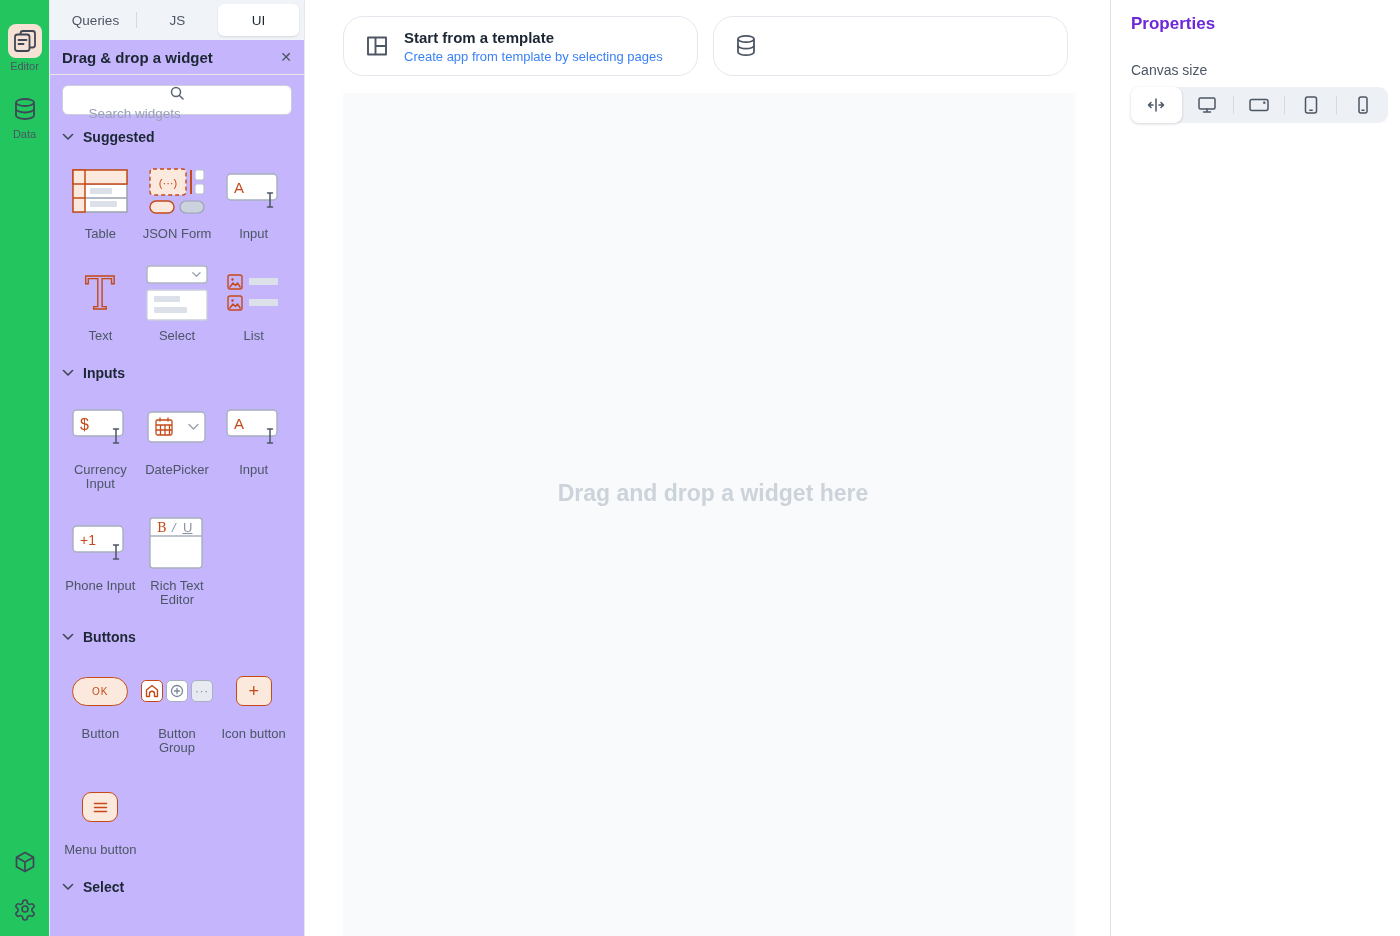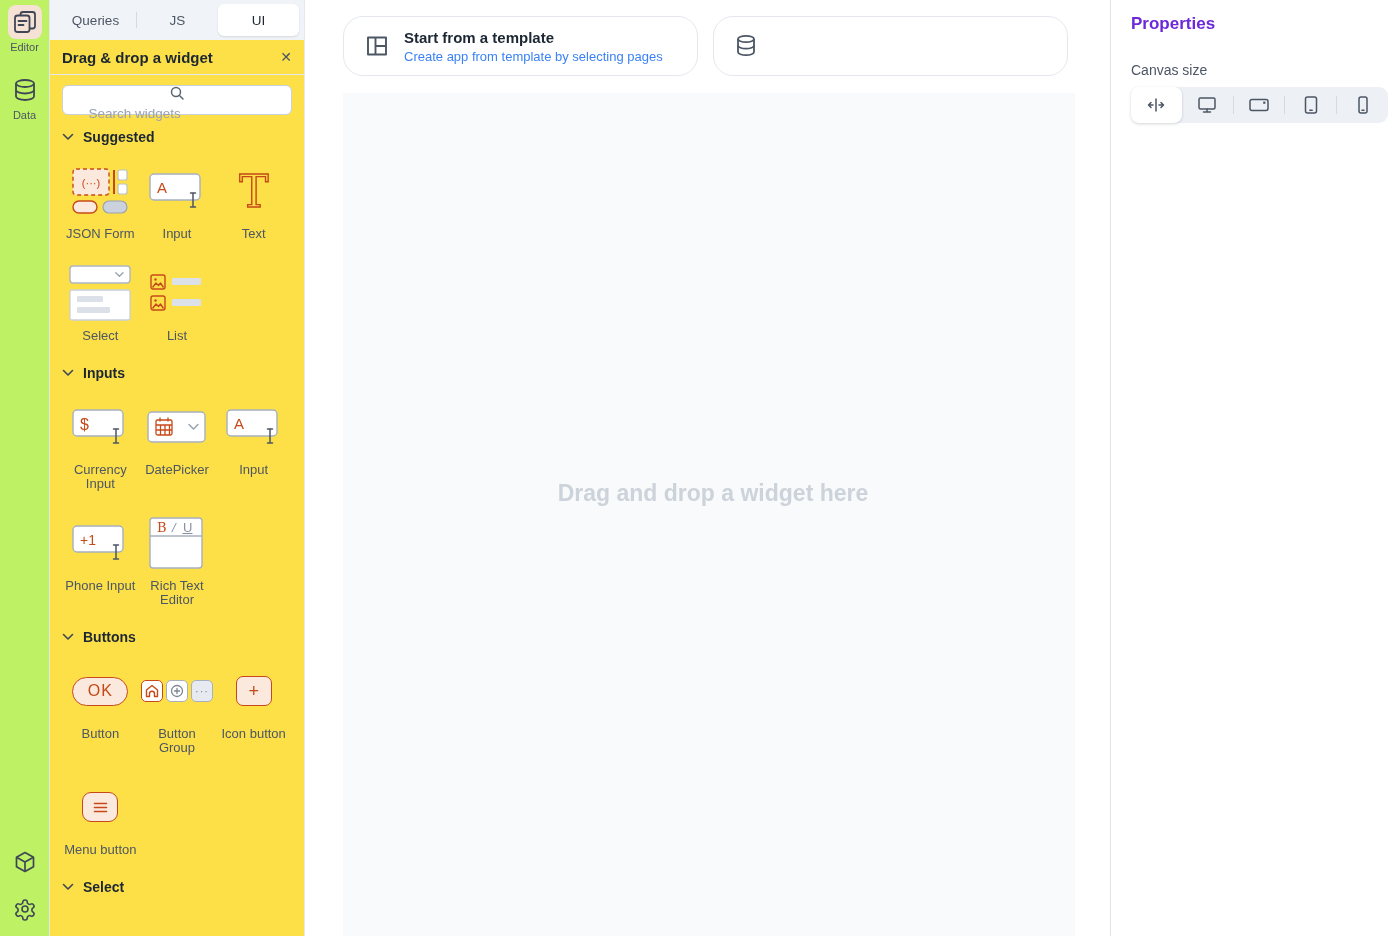--- a/index.html
+++ b/index.html
@@ -2,29 +2,29 @@
 <html><head>
 <meta charset="utf-8">
 <style>
   * { margin:0; padding:0; box-sizing:border-box; }
   html,body { width:1400px; height:936px; overflow:hidden; background:#fff;
               font-family:"Liberation Sans", sans-serif; }
   .app { display:flex; width:1400px; height:936px; }
 
   
   .rail { width:50px; border-right:1px solid #E4E8EE; display:flex; flex-direction:column;
-          align-items:center; background:#bef264; padding-top:5px; }
+          align-items:center; background:#22c55e; padding-top:24px; }
   .rail-item { display:flex; flex-direction:column; align-items:center; cursor:pointer; }
   .rail-icon-bg { width:34px; height:34px; border-radius:8px; display:flex; align-items:center; justify-content:center; }
   .rail-icon-bg.active { background:#F6E1D5; }
   .rail-label { font-size:11px; color:#4C5664; margin-top:2px; }
   .rail-bottom { margin-top:auto; display:flex; flex-direction:column; align-items:center; gap:24px; padding-bottom:14px; }
 
   
-  .sidebar { width:255px; border-right:1px solid #E4E8EE; background:#fde047; display:flex; flex-direction:column; }
+  .sidebar { width:255px; border-right:1px solid #E4E8EE; background:#c4b5fd; display:flex; flex-direction:column; }
   .tabbar { height:40px; background:#F0F3F7; display:flex; align-items:center; padding:4px 5px; flex:none; }
   .tab { flex:1; height:32px; display:flex; align-items:center; justify-content:center;
          font-size:13.5px; color:#4C5664; border-radius:6px; cursor:pointer; position:relative; }
   .tab.active { background:#fff; color:#1C2733; font-weight:500; box-shadow:0 1px 2px rgba(16,24,40,.12); }
   .tab-sep { width:1px; height:16px; background:#D4DAE2; flex:none; }
   .panel-header { height:35px; flex:none; border-bottom:1px solid #E4E8EE; display:flex; align-items:center;
                   padding:0 12px; }
   .panel-title { font-size:15px; font-weight:700; color:#1C2733; }
   .panel-close { margin-left:auto; font-size:14px; color:#4C5664; cursor:pointer; line-height:1; }
   .panel-body { flex:1; overflow:hidden; padding:0 12px; }
@@ -37,21 +37,21 @@
   .section.first { margin-top:14px; }
   .sec-head { display:flex; align-items:center; gap:9px; cursor:pointer; }
   .sec-title { font-size:14px; font-weight:600; color:#1C2733; }
   .w-grid { display:grid; grid-template-columns:repeat(3,1fr); row-gap:26px; padding-top:20px; }
   .w-card { display:flex; flex-direction:column; align-items:center; cursor:grab; }
   .w-iconbox { height:52px; display:flex; align-items:center; justify-content:center; }
   .w-label { margin-top:10px; font-size:13px; line-height:14px; color:#4C5664; text-align:center; max-width:74px; }
 
   
   .pill-btn { width:56px; height:29px; border:1.5px solid #C64A19; border-radius:15px; background:#FBE9DE;
-              color:#C64A19; font-size:16px; letter-spacing:1px; display:flex; align-items:center; justify-content:center; }
+              color:#C64A19; font-size:10px; letter-spacing:1px; display:flex; align-items:center; justify-content:center; }
   .sq-btn { width:36px; height:30px; border:1.5px solid #C64A19; background:#FBE9DE; color:#C64A19;
             display:flex; align-items:center; justify-content:center; }
   .icon-plus { border-radius:7px; font-size:18px; }
   .menu-box { border-radius:9px; }
   .bg-row { display:flex; gap:3px; }
   .bg-box { width:22px; height:22px; border-radius:5px; display:flex; align-items:center; justify-content:center;
             border:1.3px solid #A7B0BE; background:#fff; color:#7C8594; }
   .bg-box.orange { border-color:#C64A19; color:#C64A19; }
   .bg-box.fill { background:#E7EBF1; font-size:11px; letter-spacing:1px; }
 
@@ -146,20 +146,34 @@
 
       <div class="section first">
         <div class="sec-head">
           <svg width="12" height="8" viewBox="0 0 12 8" fill="none" stroke="#3F4756" stroke-width="1.6" stroke-linecap="round" stroke-linejoin="round">
               <path d="M1.5 1.5L6 6l4.5-4.5"></path>
             </svg>
           <span class="sec-title">Suggested</span>
         </div>
         <div class="w-grid">
 
+          <div class="w-card">
+            <span class="w-iconbox">
+              <svg width="56" height="44" viewBox="0 0 56 44">
+                <rect x="1" y="1" width="54" height="42" fill="#fff" stroke="#9AA3B0" stroke-width="1.5"></rect>
+                <rect x="18" y="19" width="22" height="6" rx="1" fill="#DCE1E9"></rect>
+                <rect x="18" y="32" width="27" height="6" rx="1" fill="#DCE1E9"></rect>
+                <path d="M1 15h54M1 29h54" stroke="#9AA3B0" stroke-width="1.3"></path>
+                <rect x="1" y="1" width="54" height="14" fill="#FBE9DE" stroke="#C64A19" stroke-width="1.5"></rect>
+                <rect x="1" y="1" width="12" height="42" fill="#FBE9DE" stroke="#C64A19" stroke-width="1.5"></rect>
+                <path d="M1 15h12M1 29h12" stroke="#C64A19" stroke-width="1.3"></path>
+              </svg>
+            </span>
+            <span class="w-label">Table</span>
+          </div>
 
           <div class="w-card">
             <span class="w-iconbox">
               <svg width="56" height="46" viewBox="0 0 56 46">
                 <rect x="1" y="1" width="36" height="26" rx="3" fill="#FBE9DE" stroke="#C64A19" stroke-width="1.4" stroke-dasharray="4 3"></rect>
                 <text x="19" y="18.5" font-size="11" fill="#C64A19" text-anchor="middle" font-family="Liberation Sans, sans-serif">(···)</text>
                 <path d="M42 2v24" stroke="#C64A19" stroke-width="2"></path>
                 <rect x="46" y="2" width="9" height="10" rx="2" fill="#fff" stroke="#B9C1CD" stroke-width="1.2"></rect>
                 <rect x="46" y="16" width="9" height="10" rx="2" fill="#fff" stroke="#B9C1CD" stroke-width="1.2"></rect>
                 <rect x="1" y="33" width="24" height="12" rx="6" fill="#FBE9DE" stroke="#C64A19" stroke-width="1.4"></rect>

